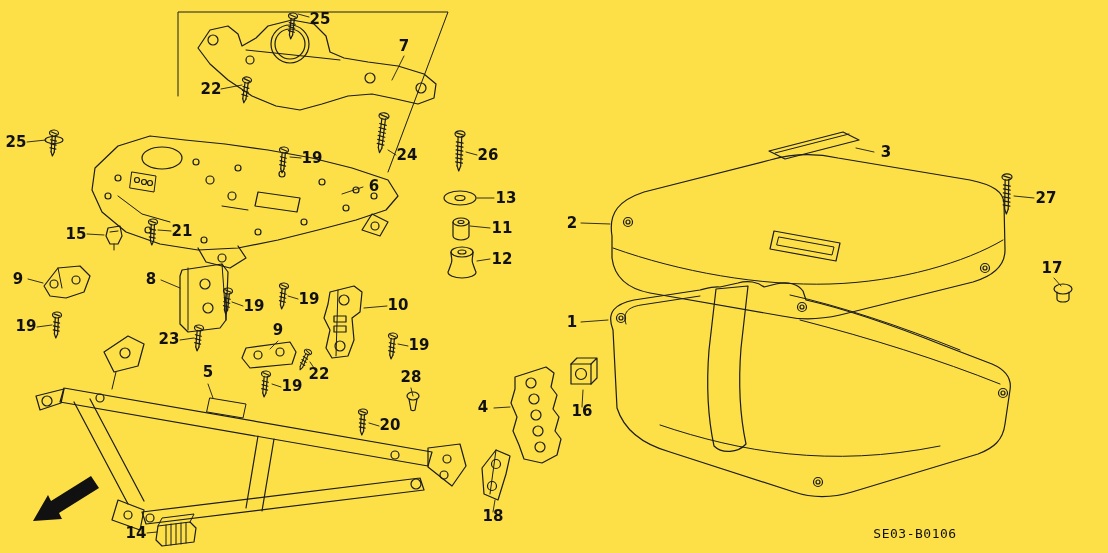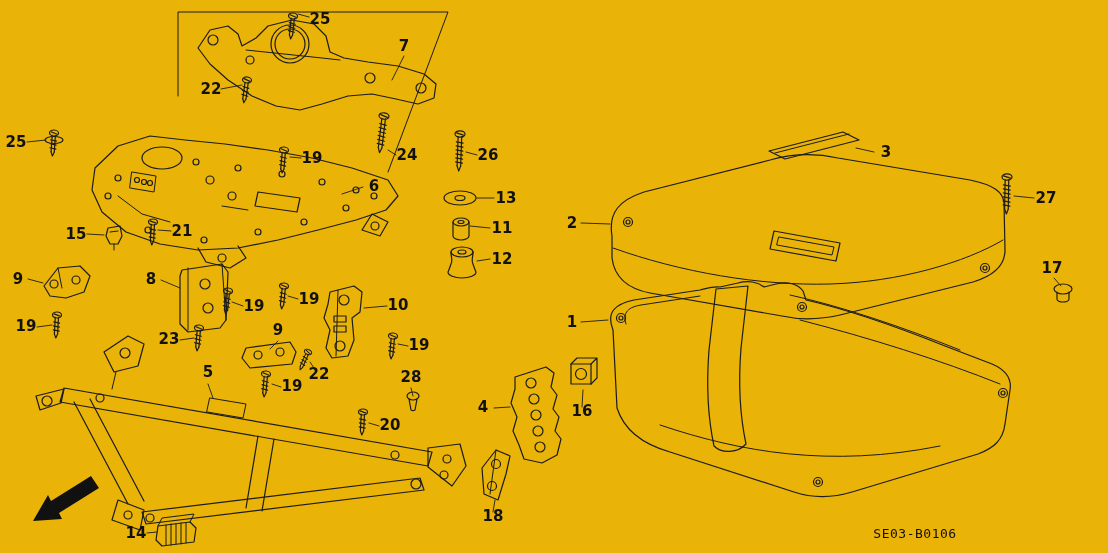--- a/index.html
+++ b/index.html
@@ -1,17 +1,17 @@
 <!DOCTYPE html>
 <html><head>
 <meta charset="utf-8">
 <style>
   html,body { margin:0; padding:0; background:#e8e8e8; }
   .page {
-    position:relative; width:1108px; height:553px; background:#eab308;
+    position:relative; width:1108px; height:553px; background:#fde047;
     font-family:"DejaVu Sans", sans-serif; overflow:hidden;
   }
   svg.art { position:absolute; left:0; top:0; }
   text { stroke:none; fill:#111; }
   .callout {
     font-family:"DejaVu Sans", sans-serif;
     font-size:15px; font-weight:600; fill:#111;
   }
   .code-text {
     font-family:"DejaVu Sans Mono", monospace;

